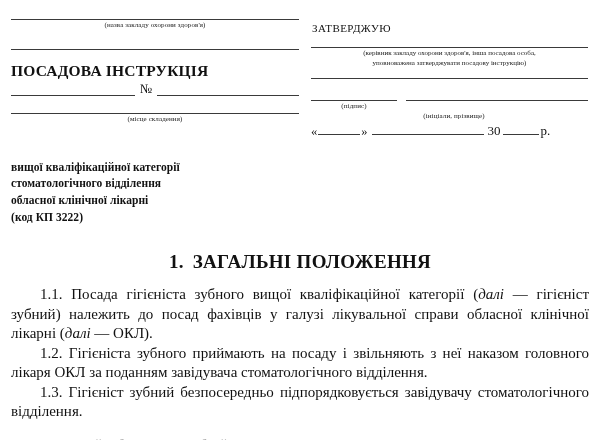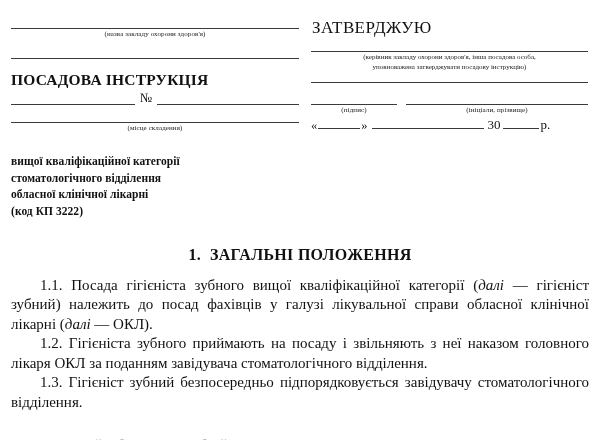--- a/index.html
+++ b/index.html
@@ -21,22 +21,22 @@
     width: 600px;
     height: 440px;
     padding: 0;
     box-sizing: border-box;
     background: #ffffff;
   }
 
   
   .header {
     display: flex;
-    align-items: flex-end;
-    padding: 12px 12px 0 11px;
+    align-items: center;
+    padding: 4px 12px 0 11px;
     box-sizing: border-box;
   }
   .col-left  { width: 288px; flex: 0 0 288px; }
   .col-right { width: 277px; flex: 0 0 277px; margin-left: 12px; }
 
   .rule {
     border-bottom: 1px solid #3a3a3a;
     height: 0;
     font-size: 0;
     line-height: 0;
@@ -46,23 +46,23 @@
     font-size: 7px;
     text-align: center;
     line-height: 1.25;
     margin-top: 1px;
     color: #1a1a1a;
     letter-spacing: .1px;
   }
   .caption-blk { font-size: 7px; text-align: center; line-height: 1.45; color:#1a1a1a; }
 
   .approve-word {
-    font-size: 17px;
+    font-size: 11px;
     letter-spacing: .4px;
-    margin: 6px 0 13px 1px;
+    margin: 18px 0 13px 1px;
   }
 
   .doc-title {
     font-weight: bold;
     font-size: 15.5px;
     letter-spacing: .2px;
     margin: 12px 0 0 0;
     white-space: nowrap;
   }
 
@@ -84,21 +84,21 @@
 
   .caprow { display: flex; margin-top: 0; }
   .caprow .seg-a { width: 124px; }
   .caprow .seg-b { flex: 1 1 auto; }
 
   
   .sigrow { display: flex; align-items: flex-end; margin-top: 11px; }
   .sigrow .seg-sign  { width: 86px; }
   .sigrow .seg-inits { flex: 1 1 auto; margin-left: 9px; }
   .sigrow .line { border-bottom: 1px solid #3a3a3a; height: 10px; }
-  .sigcap { display: flex; }
+  .sigcap { display: flex; flex-direction: column; }
   .sigcap .seg-sign  { width: 86px; }
   .sigcap .seg-inits { flex: 1 1 auto; margin-left: 9px; }
 
   .dateline {
     margin-top: 2px;
     font-size: 12.5px;
     display: flex;
     align-items: baseline;
     white-space: nowrap;
   }
@@ -133,21 +133,21 @@
     font-size: 11.5px;
     line-height: 1.45;
     letter-spacing: .05px;
   }
   .position-block div { white-space: nowrap; }
 
   
   .section-heading {
     text-align: center;
     font-weight: bold;
-    font-size: 16px;
+    font-size: 19px;
     letter-spacing: .3px;
     margin: 26px 0 12px 0;
   }
   .section-heading .num { margin-right: 9px; }
 
   
   .body {
     padding: 0 11px 0 11px;
     font-size: 15px;
     line-height: 1.30;

